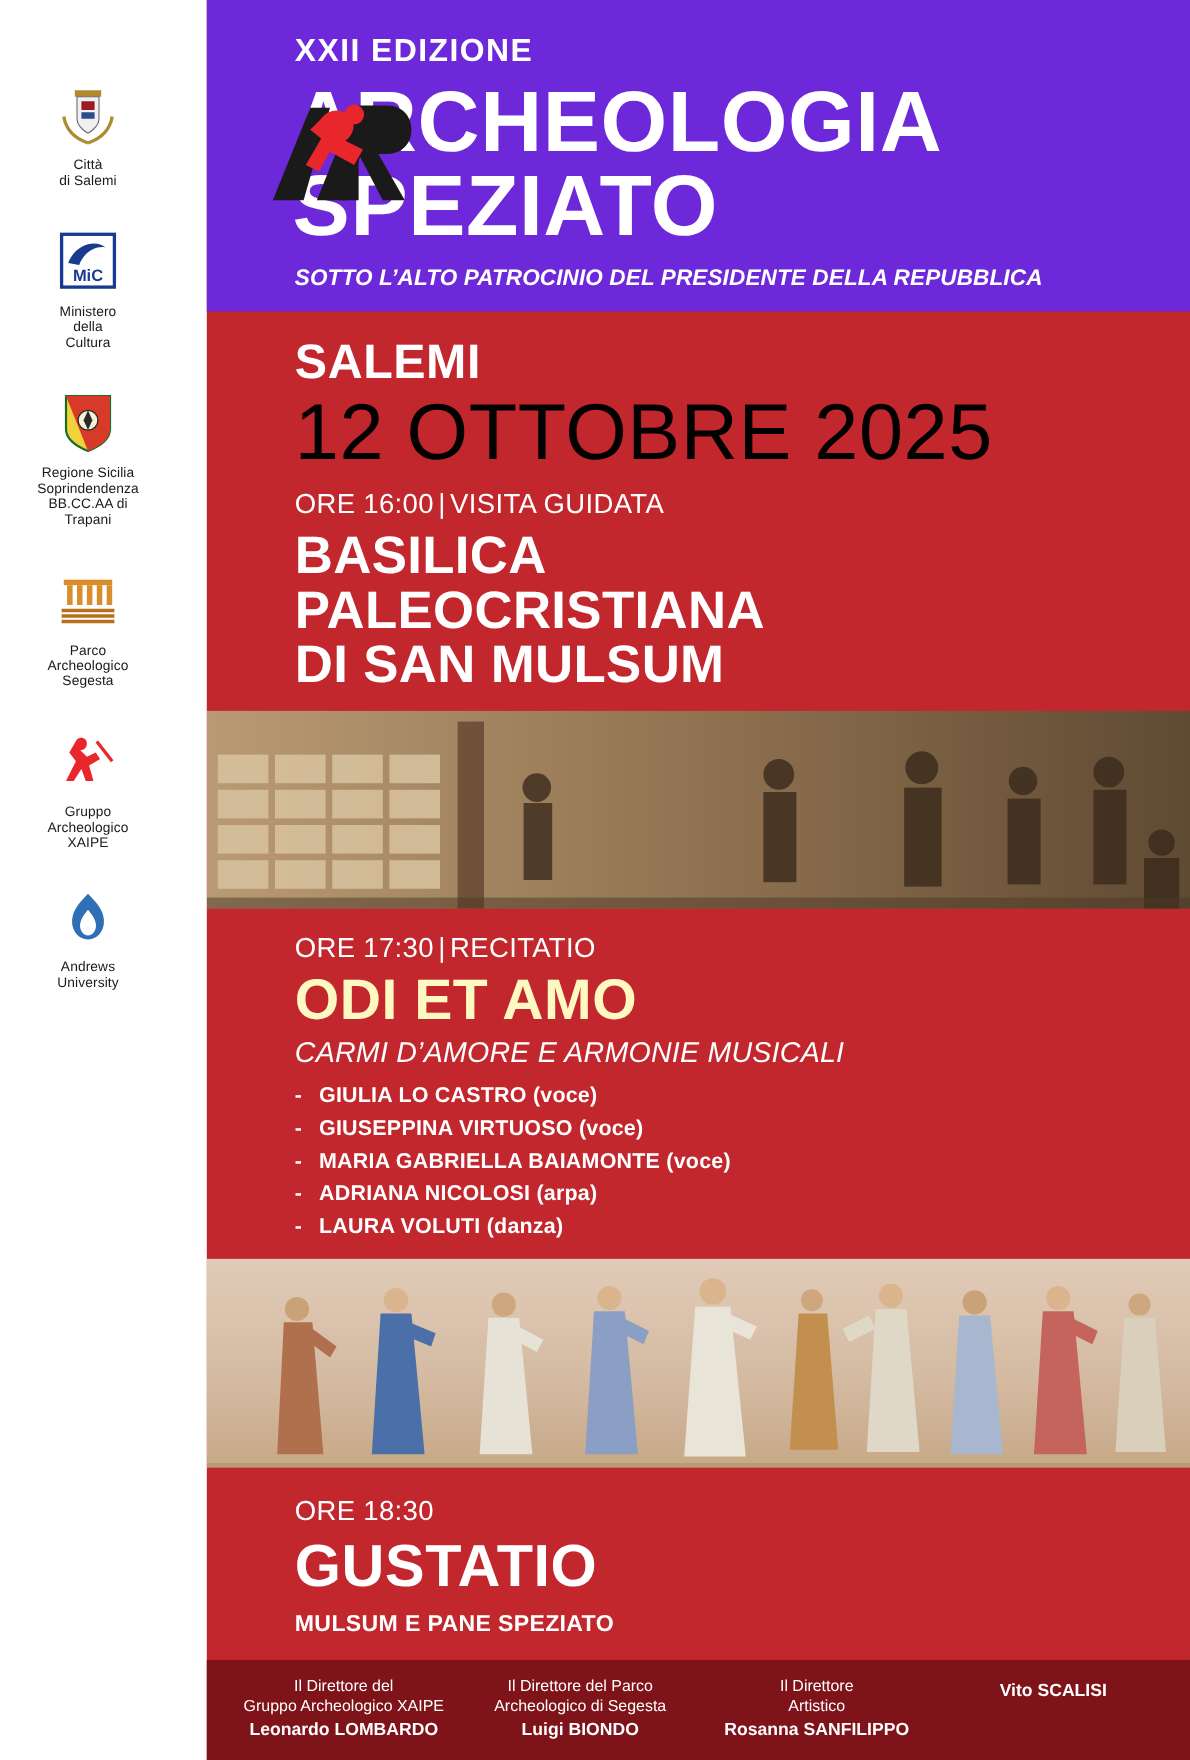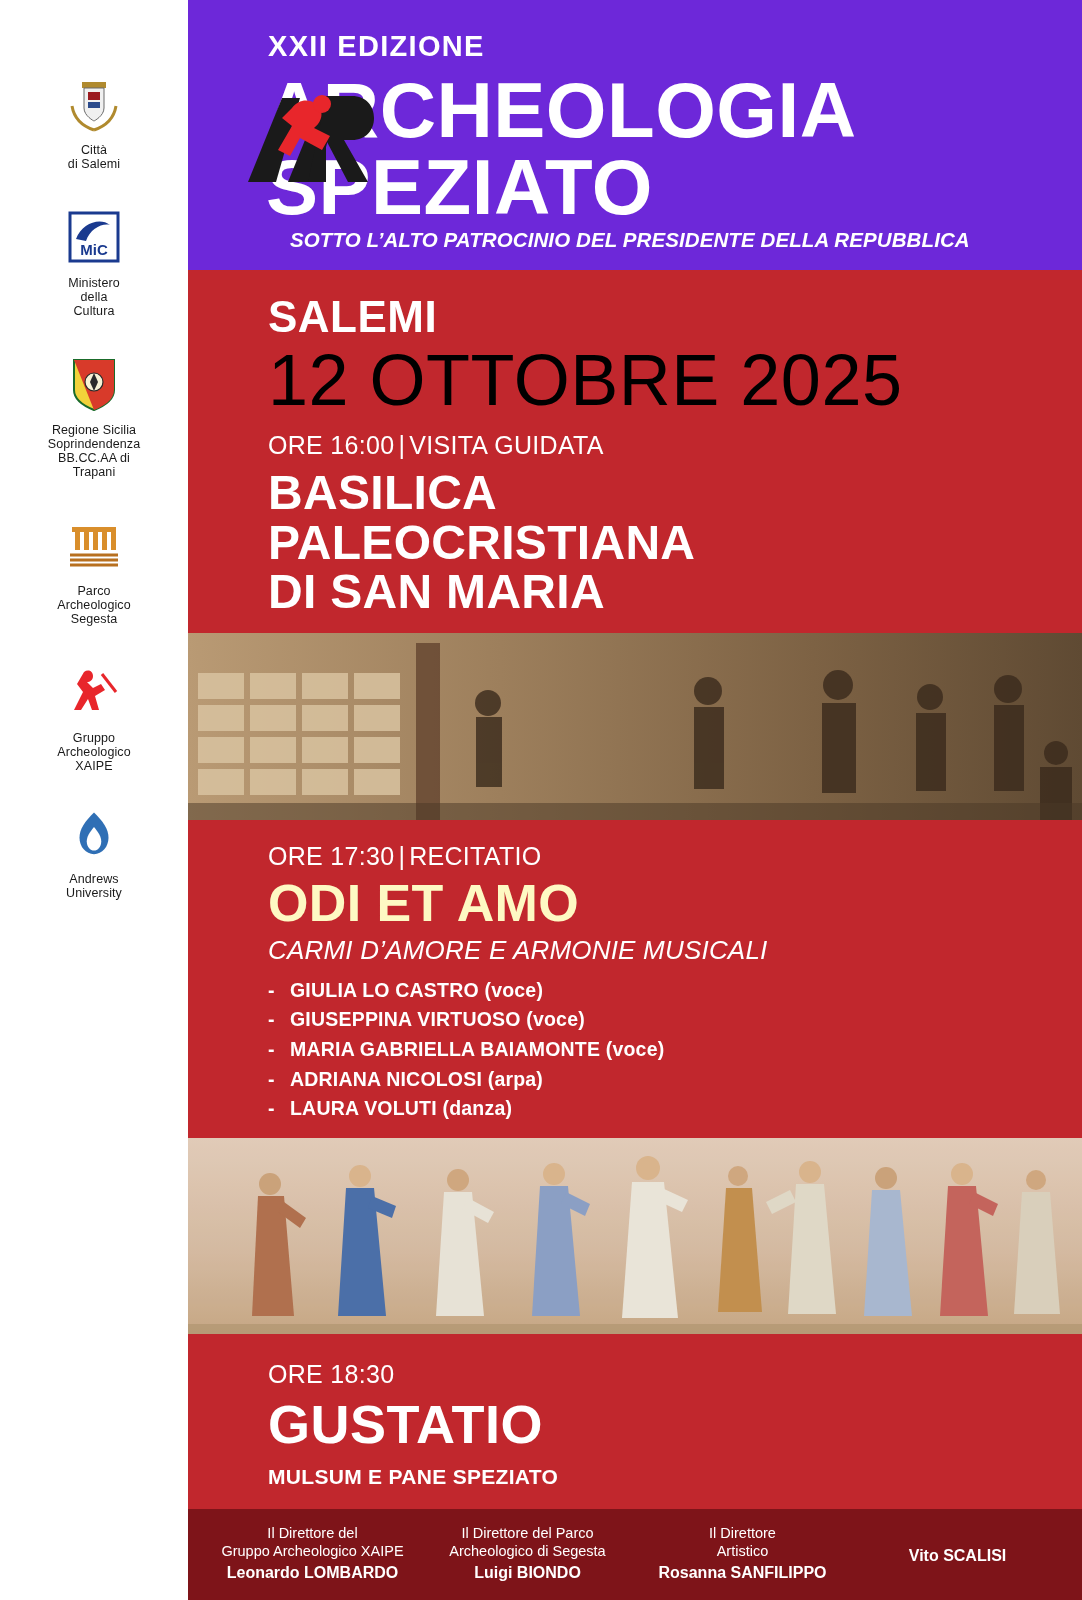--- a/index.html
+++ b/index.html
@@ -15,21 +15,20 @@
     background: #ffffff;
     display: flex;
   }
   
   .rail {
     width: 188px;
     height: 100%;
     background: #ffffff;
     display: flex;
     flex-direction: column;
-    align-items: center;
     padding-top: 72px;
     gap: 34px;
   }
   .logo-block {
     width: 160px;
     display: flex;
     flex-direction: column;
     align-items: center;
   }
   .logo-caption {
@@ -73,22 +72,22 @@
     letter-spacing: .5px;
     padding-left: 78px;
   }
   .header .title1 { font-size: 78px; margin-top: 10px; }
   .header .title2 { font-size: 78px; margin-top: 2px; }
   .header .patron {
     color: #ffffff;
     font-size: 20.5px;
     font-style: italic;
     font-weight: bold;
-    padding-left: 102px;
-    margin-top: 3px;
+    padding-left: 80px;
+    margin-top: 16px;
     letter-spacing: .1px;
   }
 
   
   .mark {
     position: absolute;
     left: 42px; top: 78px;
     width: 160px; height: 120px;
   }
 
@@ -149,21 +148,20 @@
     letter-spacing: .3px;
   }
 
   
   .footer {
     background: #7e1419;
     padding: 16px 22px 18px 22px;
     display: flex;
     justify-content: space-between;
     gap: 10px;
-    align-items: center;
   }
   .foot-col {
     flex: 1 1 0;
     text-align: center;
     color: #ffffff;
   }
   .foot-role { font-size: 14.5px; line-height: 1.2; }
   .foot-name { font-size: 16px; font-weight: bold; margin-top: 4px; }
 </style>
 </head>
@@ -263,21 +261,21 @@
     </svg>
 
     <div class="block-red">
       <div class="pl city">SALEMI</div>
       <div class="pl date">12 OTTOBRE 2025</div>
       <div class="pl time-line">
         <span>ORE 16:00</span><span class="sep">|</span><span>VISITA GUIDATA</span>
       </div>
       <div class="pl venue">BASILICA</div>
       <div class="pl venue" style="margin-top:0">PALEOCRISTIANA</div>
-      <div class="pl venue" style="margin-top:0">DI SAN MARIA</div>
+      <div class="pl venue" style="margin-top:0">DI SAN MULSUM</div>
     </div>
 
     <div class="strip strip-1">
       <svg width="894" height="200" viewBox="0 0 894 200" preserveAspectRatio="none">
         <defs>
           <linearGradient id="sepia" x1="0" y1="0" x2="1" y2="0">
             <stop offset="0%" stop-color="#b99a74"></stop>
             <stop offset="35%" stop-color="#9d7f5c"></stop>
             <stop offset="70%" stop-color="#7d6244"></stop>
             <stop offset="100%" stop-color="#5f4a33"></stop>

